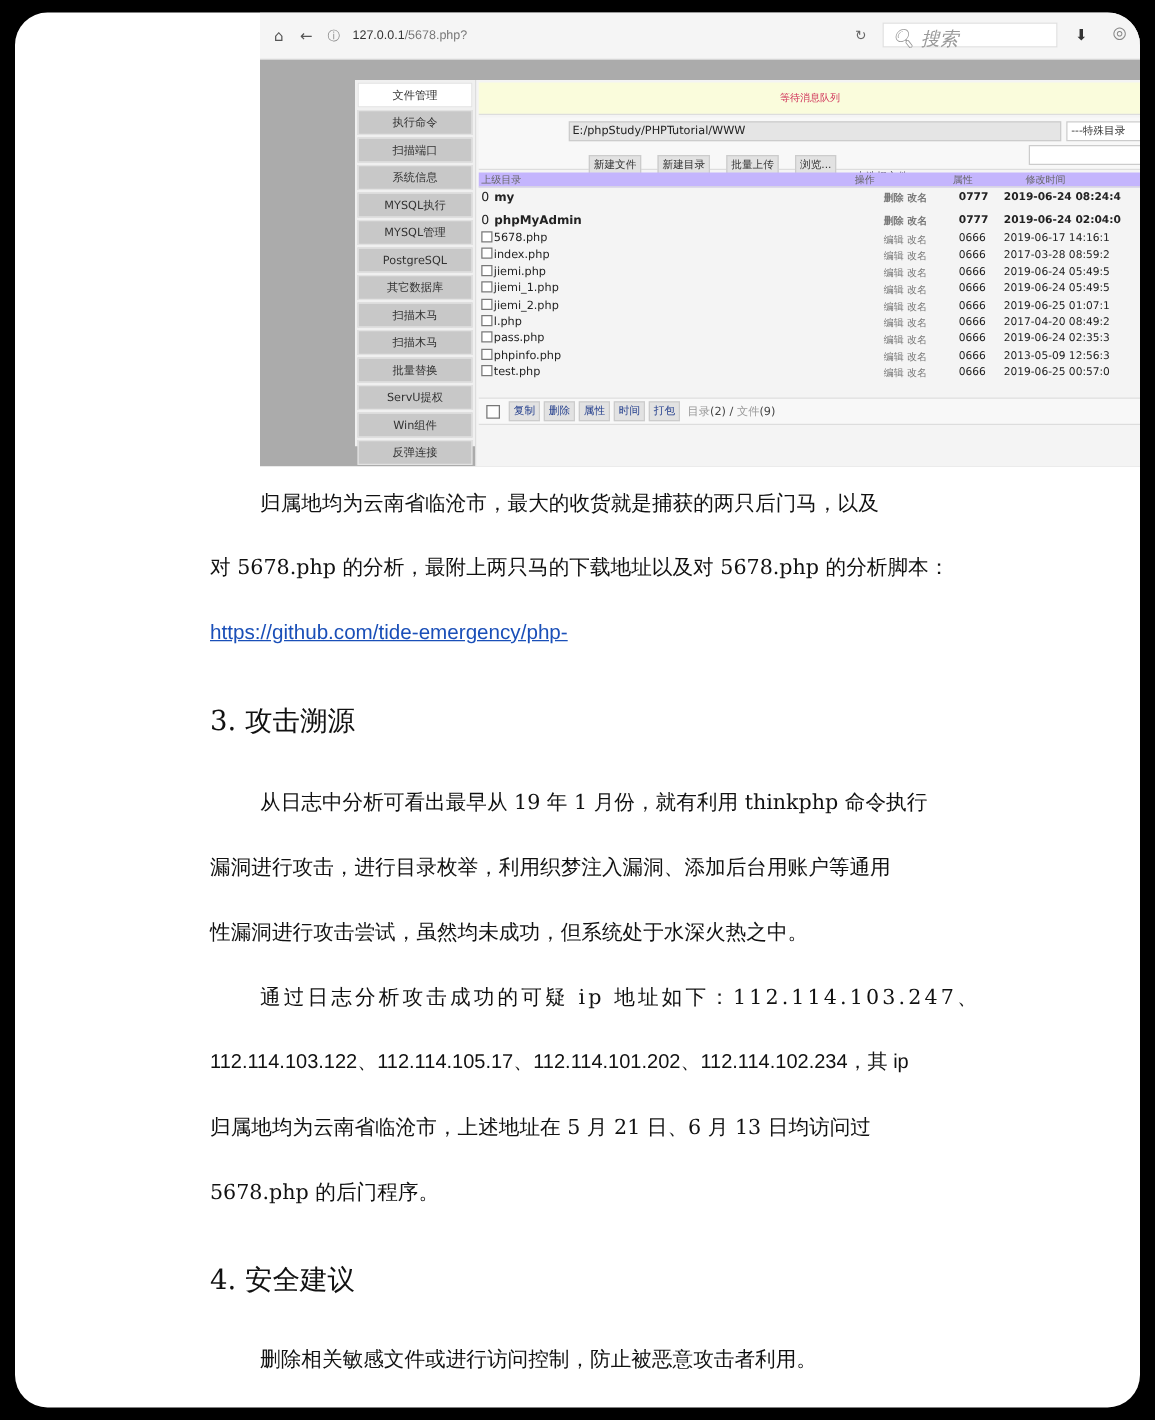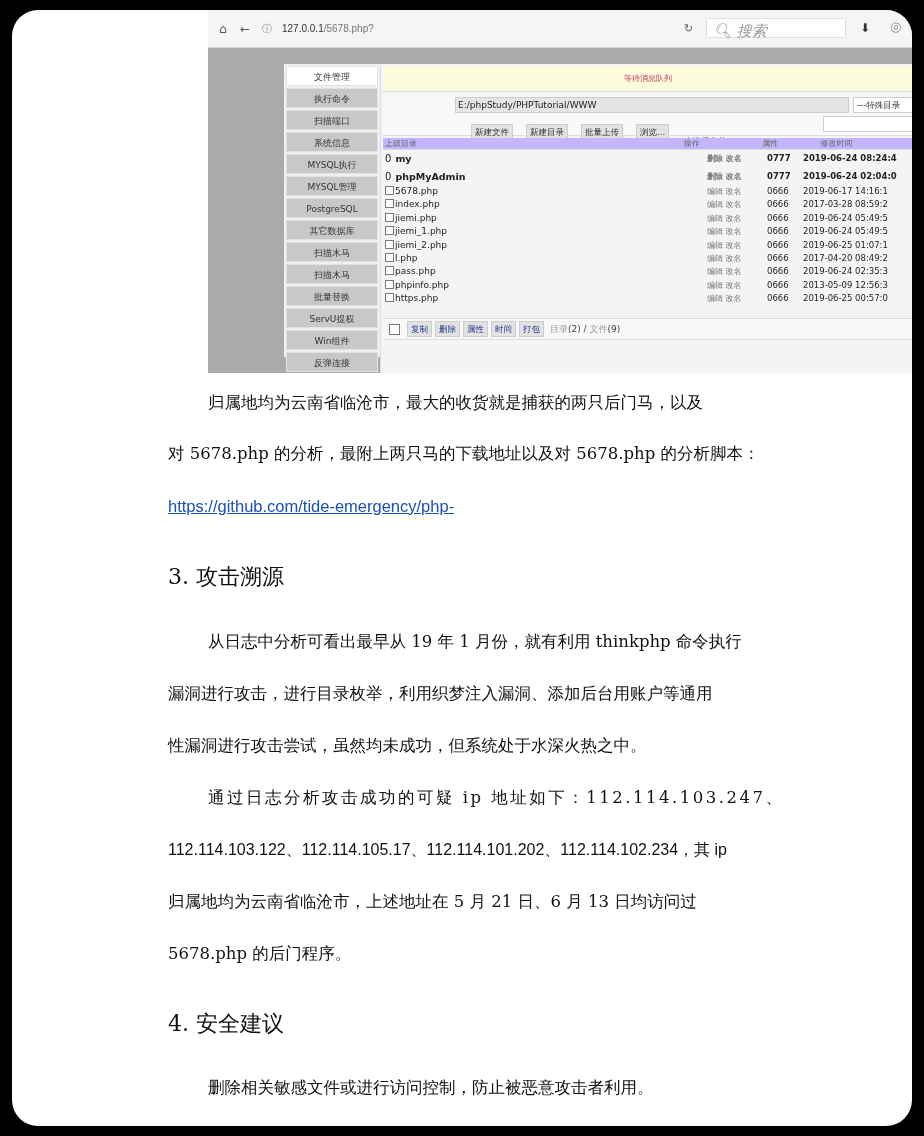--- a/index.html
+++ b/index.html
@@ -189,21 +189,21 @@
           <span class="c-attr">0666</span>
           <span class="c-time">2019-06-24 02:35:3</span>
         </div>
         <div class="ft-row">
           <span class="c-name"><span class="cb"></span><span>phpinfo.php</span></span>
           <span class="c-op">编辑 改名</span>
           <span class="c-attr">0666</span>
           <span class="c-time">2013-05-09 12:56:3</span>
         </div>
         <div class="ft-row">
-          <span class="c-name"><span class="cb"></span><span>https.php</span></span>
+          <span class="c-name"><span class="cb"></span><span>test.php</span></span>
           <span class="c-op">编辑 改名</span>
           <span class="c-attr">0666</span>
           <span class="c-time">2019-06-25 00:57:0</span>
         </div>
       </div>
 
       <div class="ft-footer">
         <span class="cb"></span>
         <span class="sbtn blue">复制</span>
         <span class="sbtn blue">删除</span>

